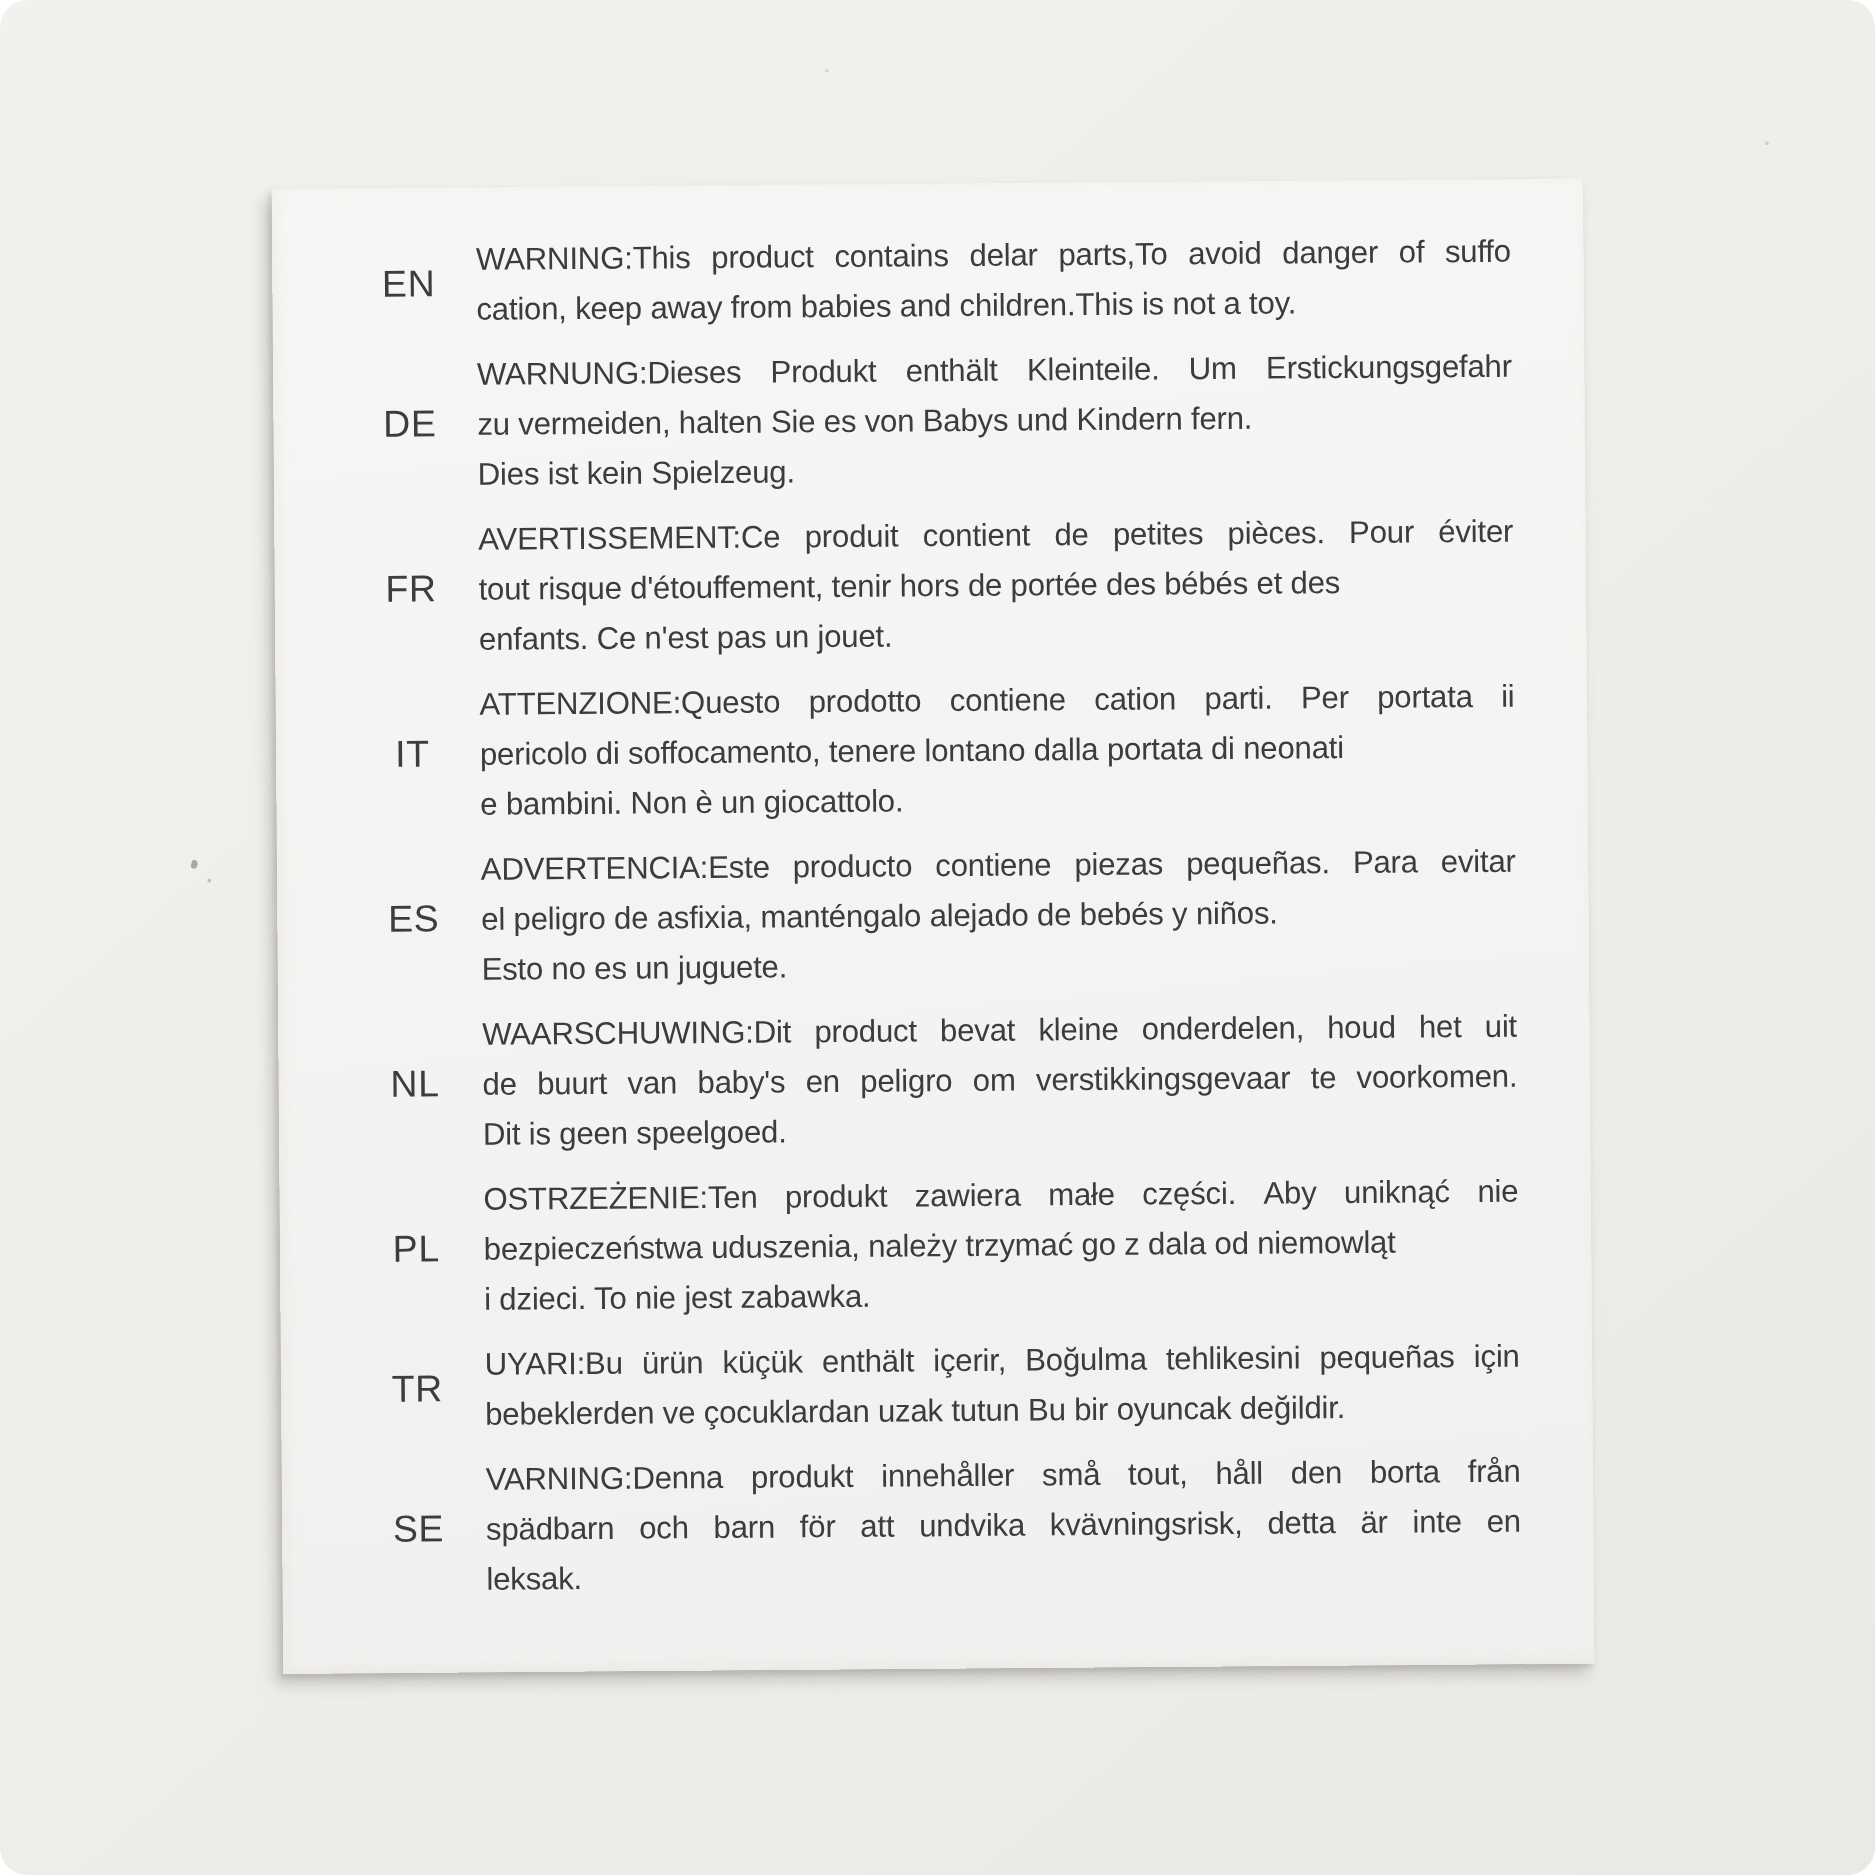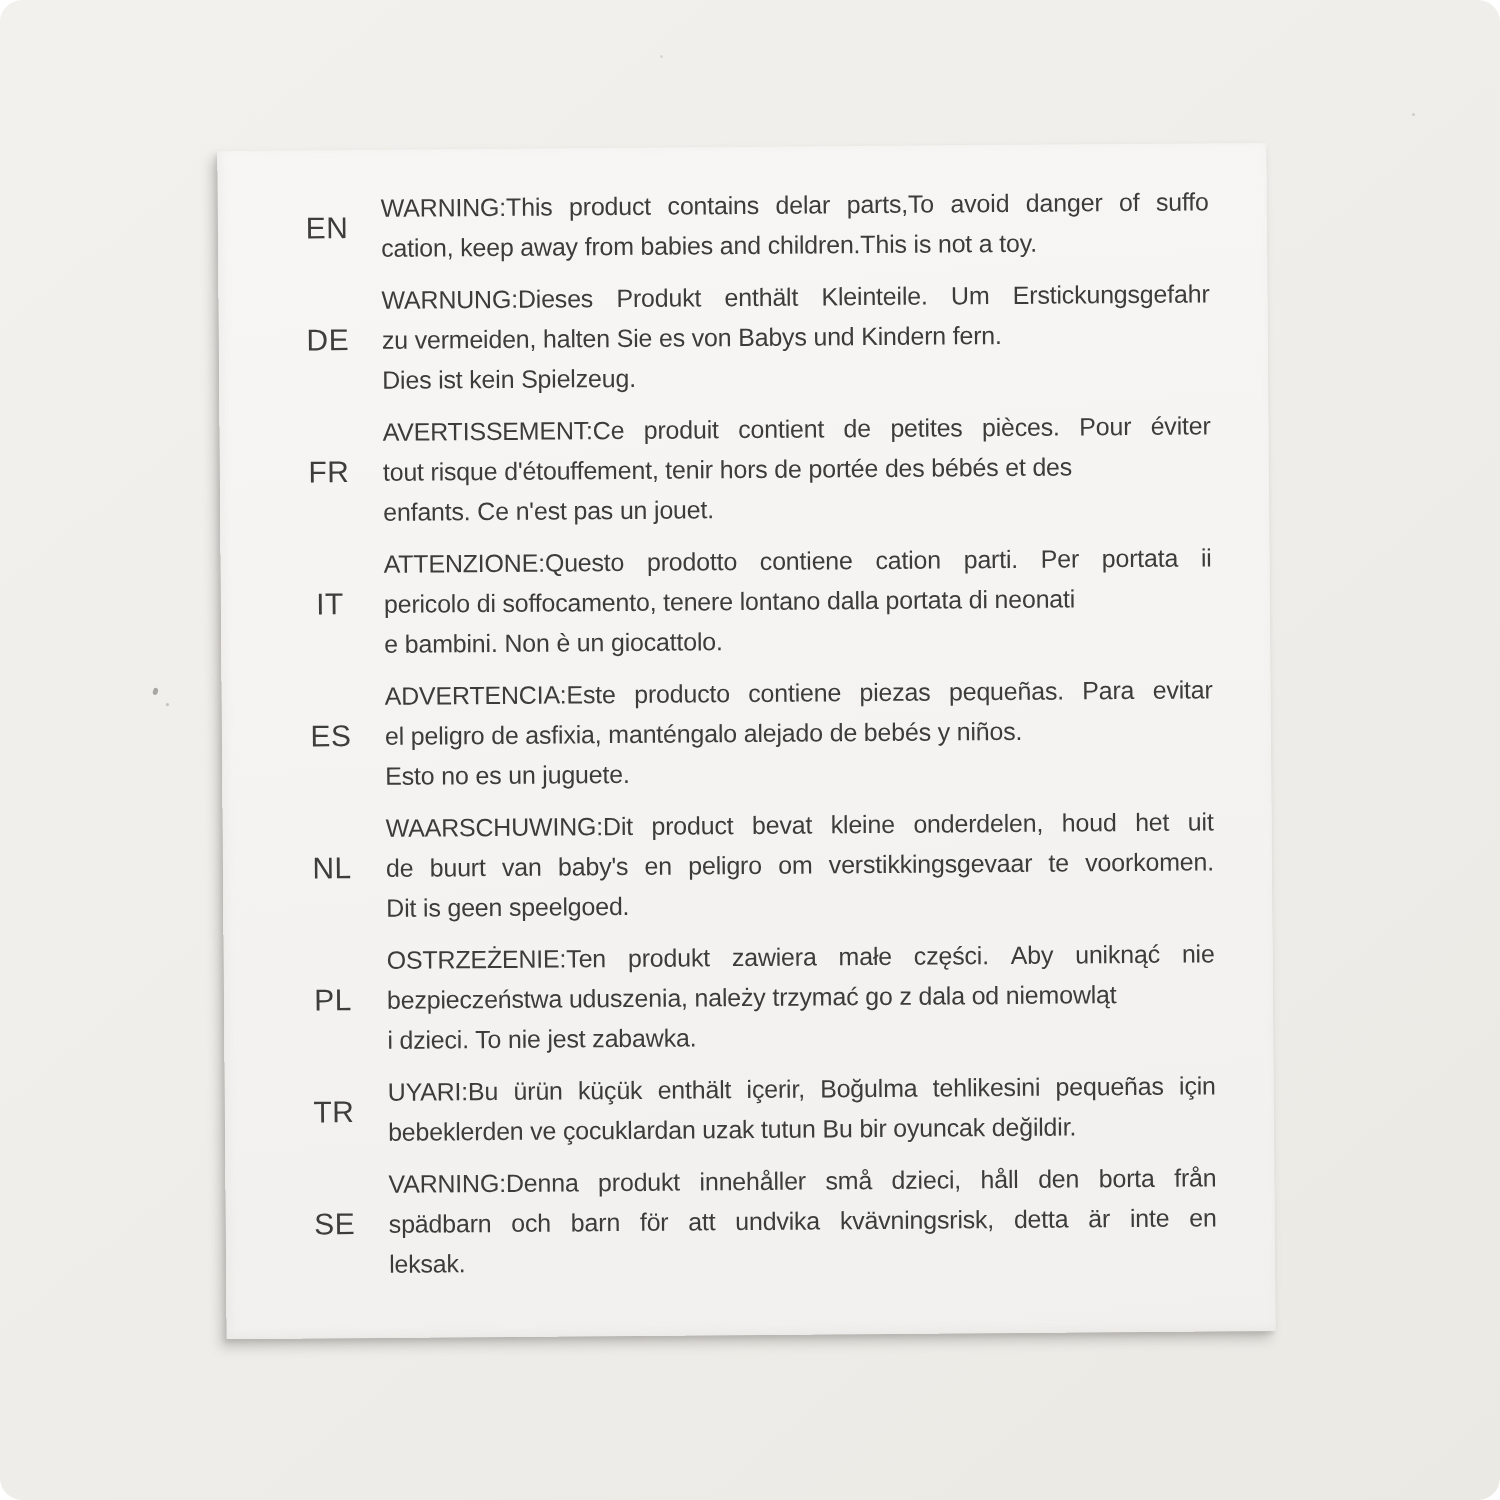--- a/index.html
+++ b/index.html
@@ -236,21 +236,21 @@
           </div>
         </div>
         <div class="row">
           <div class="code">SE</div>
           <div class="text">
             <div class="line fill">
               <span>VARNING:Denna</span>
               <span>produkt</span>
               <span>innehåller</span>
               <span>små</span>
-              <span>dzieci,</span>
+              <span>tout,</span>
               <span>håll</span>
               <span>den</span>
               <span>borta</span>
               <span>från</span>
             </div>
             <div class="line fill">
               <span>spädbarn</span>
               <span>och</span>
               <span>barn</span>
               <span>för</span>

